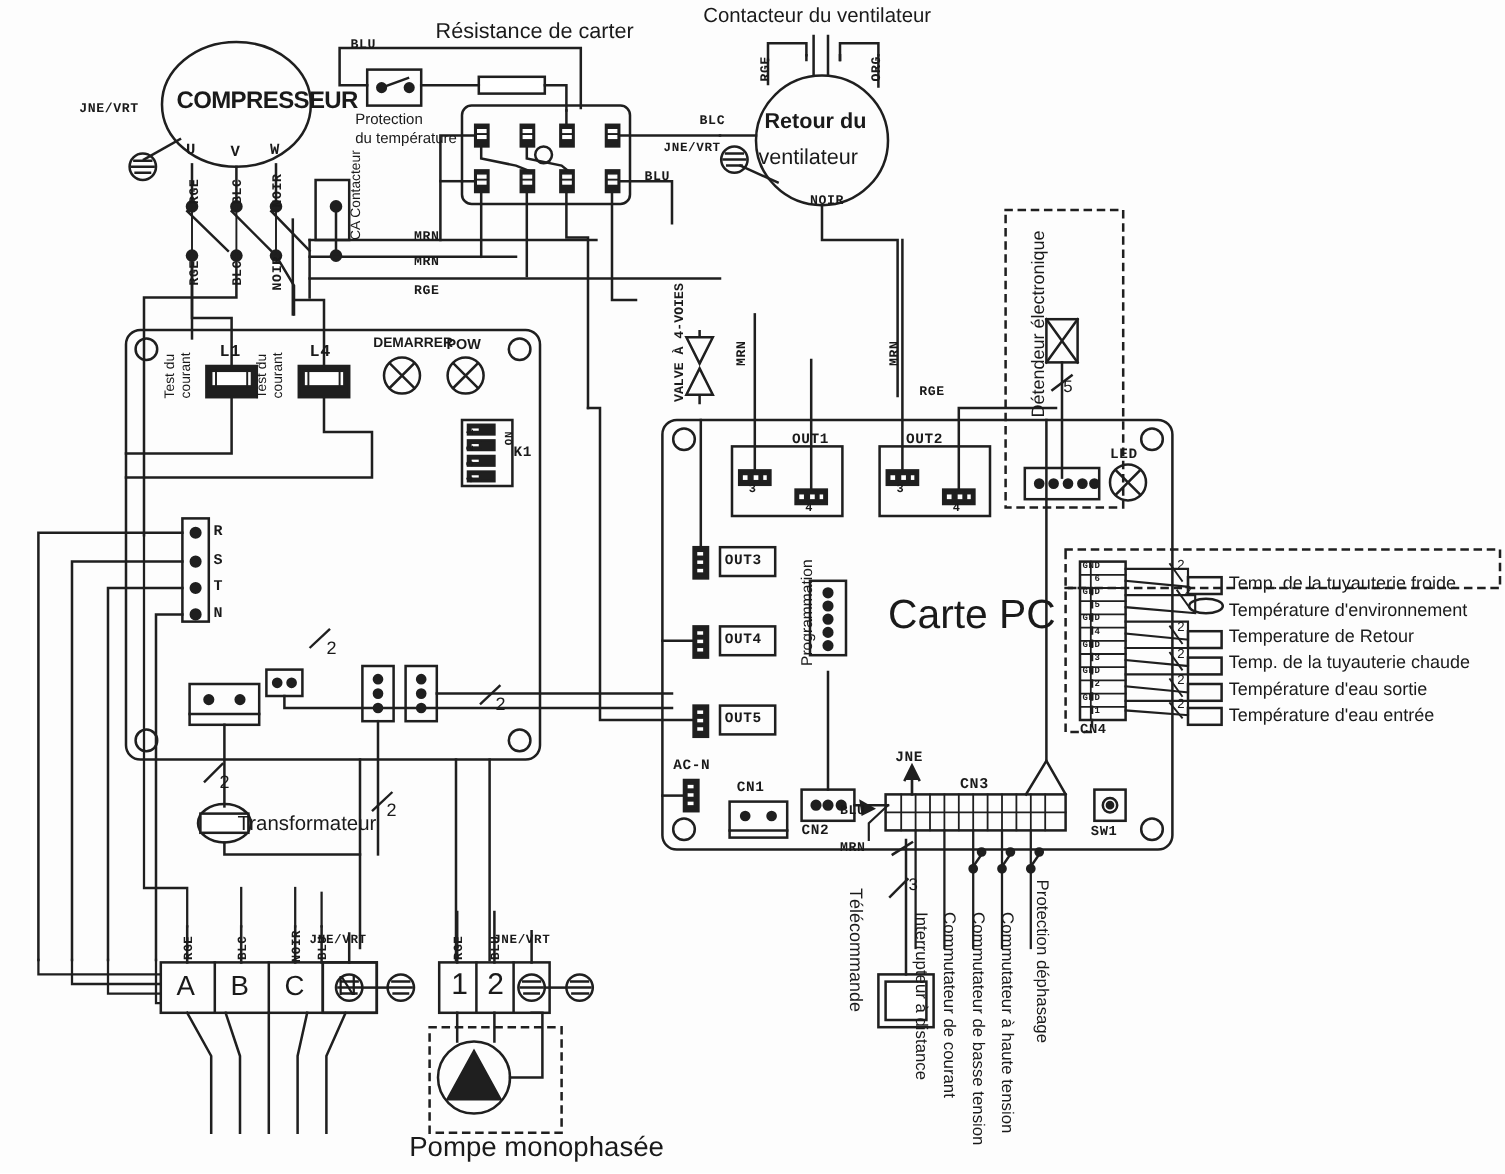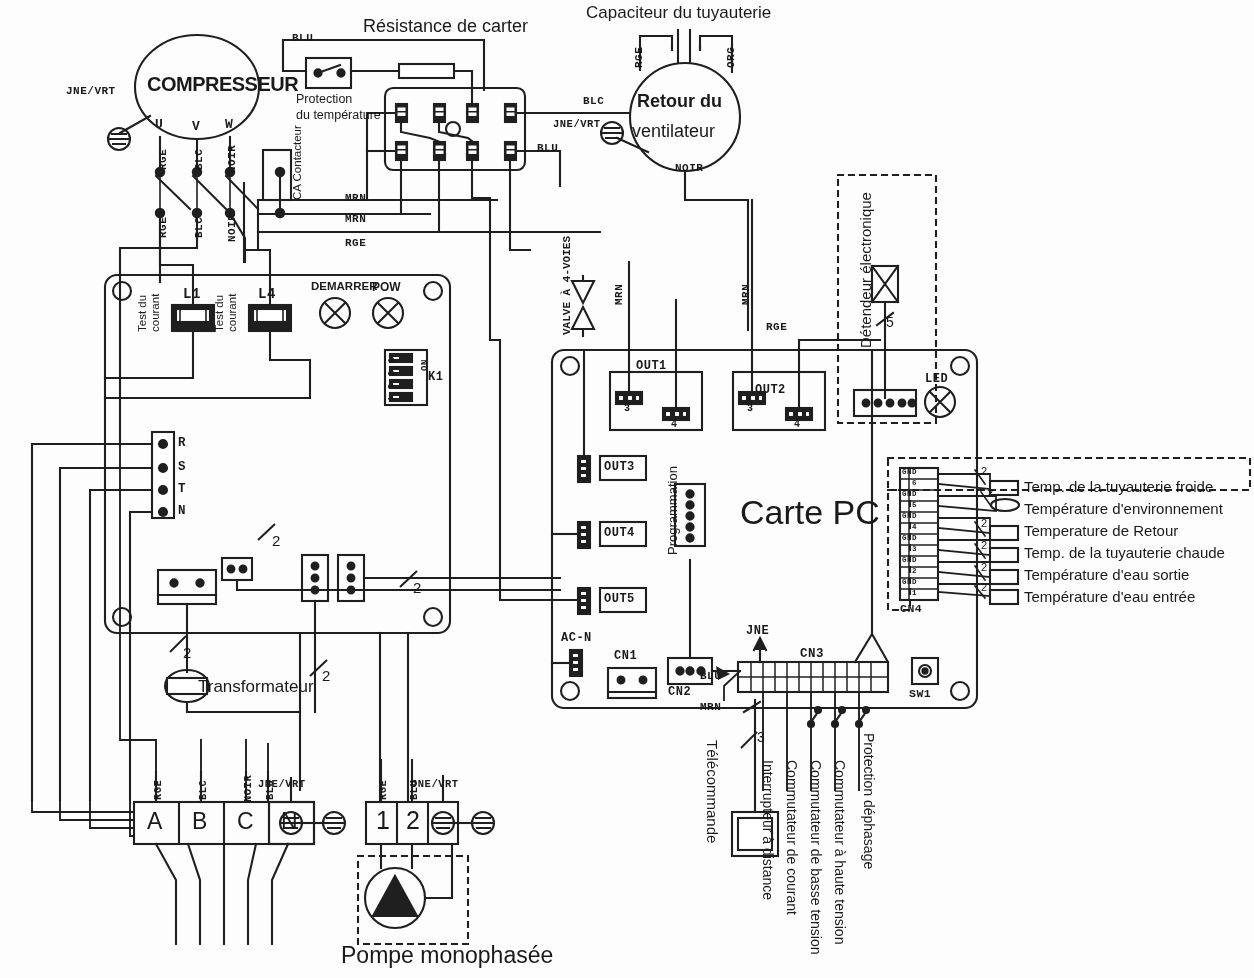--- a/index.html
+++ b/index.html
@@ -513,21 +513,21 @@
 <div class="lbl sans" style="left:363px;top:17px;font-size:18px;">Résistance de carter</div>
 <div class="lbl mono" style="left:292px;top:33px;font-size:11px;">BLU</div>
 <div class="lbl sans" style="left:296px;top:93px;font-size:12.5px;">Protection</div>
 <div class="lbl sans" style="left:296px;top:109px;font-size:12.5px;">du température</div>
 <div class="lbl sans rot90" style="left:292px;top:200px;font-size:11.5px;">CA Contacteur</div>
 
 <div class="lbl mono" style="left:345px;top:193px;font-size:11px;">MRN</div>
 <div class="lbl mono" style="left:345px;top:214px;font-size:11px;">MRN</div>
 <div class="lbl mono" style="left:345px;top:238px;font-size:11px;">RGE</div>
 
-<div class="lbl sans" style="left:586px;top:4px;font-size:17px;">Capaciteur du tuyauterie</div>
+<div class="lbl sans" style="left:586px;top:4px;font-size:17px;">Contacteur du ventilateur</div>
 <div class="lbl mono rot90" style="left:634px;top:68px;font-size:11px;">RGE</div>
 <div class="lbl mono rot90" style="left:726px;top:68px;font-size:11px;">ORG</div>
 <div class="lbl sans" style="left:637px;top:92px;font-size:18px;font-weight:700;">Retour du</div>
 <div class="lbl sans" style="left:632px;top:122px;font-size:18px;font-weight:400;">ventilateur</div>
 <div class="lbl mono" style="left:583px;top:96px;font-size:11px;">BLC</div>
 <div class="lbl mono" style="left:537px;top:143px;font-size:11px;">BLU</div>
 <div class="lbl mono" style="left:553px;top:119px;font-size:10.5px;">JNE/VRT</div>
 <div class="lbl mono" style="left:675px;top:163px;font-size:11px;">NOIR</div>
 
 <div class="lbl mono rot90" style="left:562px;top:335px;font-size:11px;letter-spacing:0;">VALVE À 4-VOIES</div>
@@ -577,24 +577,24 @@
   <g stroke="#1f1f1f" stroke-width="2" fill="none">
     <path d="M170 652 L186 636"></path>
     <path d="M258 540 L275 524"></path>
     <path d="M400 587 L417 571"></path>
     <path d="M310 676 L327 660"></path>
     <path d="M741 748 L757 732"></path>
   </g>
 </svg>
 
 <div class="lbl sans" style="left:740px;top:495px;font-size:34px;">Carte PC</div>
-<div class="lbl mono" style="left:636px;top:360px;font-size:12px;font-weight:700;">OUT1</div>
+<div class="lbl mono" style="left:660px;top:360px;font-size:12px;font-weight:700;">OUT1</div>
 <div class="lbl mono" style="left:624px;top:404px;font-size:10px;">3</div>
 <div class="lbl mono" style="left:671px;top:420px;font-size:10px;">4</div>
-<div class="lbl mono" style="left:755px;top:360px;font-size:12px;font-weight:700;margin-top:24px;">OUT2</div>
+<div class="lbl mono" style="left:755px;top:360px;font-size:12px;font-weight:700;">OUT2</div>
 <div class="lbl mono" style="left:747px;top:404px;font-size:10px;">3</div>
 <div class="lbl mono" style="left:794px;top:420px;font-size:10px;">4</div>
 <div class="lbl mono" style="left:604px;top:461px;font-size:12px;font-weight:700;">OUT3</div>
 <div class="lbl mono" style="left:604px;top:527px;font-size:12px;font-weight:700;">OUT4</div>
 <div class="lbl mono" style="left:604px;top:593px;font-size:12px;font-weight:700;">OUT5</div>
 <div class="lbl sans rot90" style="left:666px;top:555px;font-size:13px;">Programmation</div>
 <div class="lbl mono" style="left:925px;top:373px;font-size:12px;">LED</div>
 <div class="lbl mono" style="left:561px;top:632px;font-size:12px;">AC-N</div>
 <div class="lbl mono" style="left:614px;top:650px;font-size:12px;text-align:right;">CN1</div>
 <div class="lbl mono" style="left:668px;top:686px;font-size:12px;">CN2</div>

